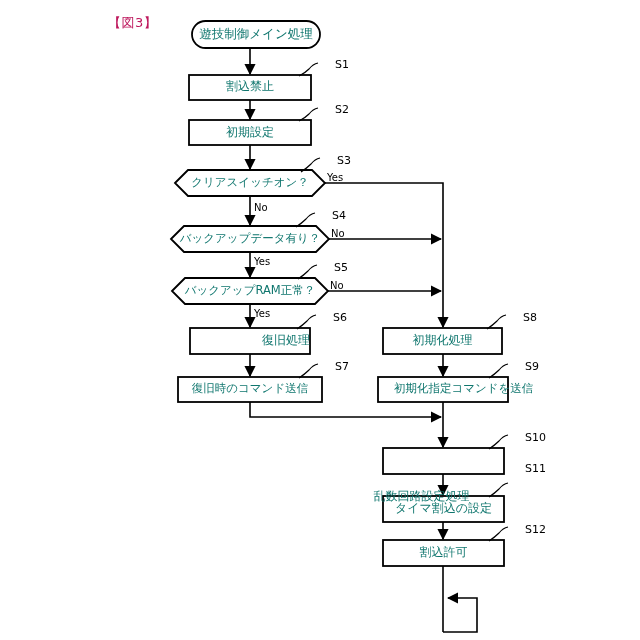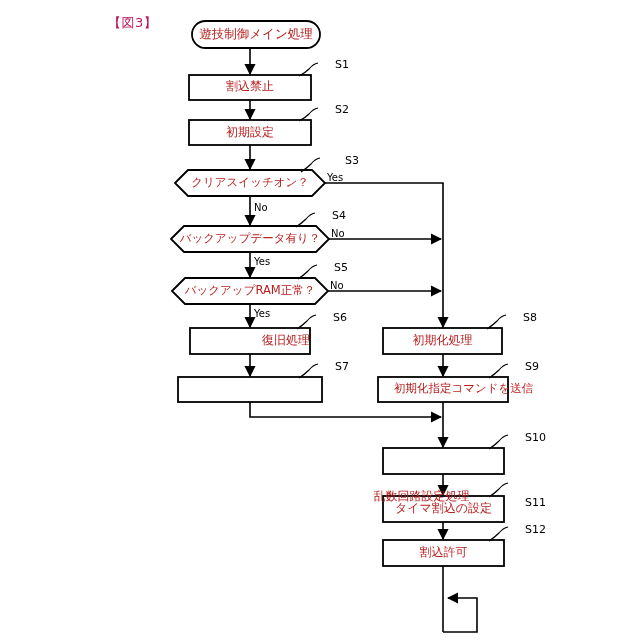--- a/index.html
+++ b/index.html
@@ -30,21 +30,21 @@
   .svg-layer {
     position: absolute;
     left: 0;
     top: 0;
     width: 640px;
     height: 640px;
   }
   
   .node-text {
     position: absolute;
-    color: #b91c1c;
+    color: #0f766e;
     text-align: center;
     white-space: nowrap;
     font-size: 12px;
     line-height: 1;
     pointer-events: none;
   }
   .step-tag {
     position: absolute;
     font-size: 11px;
     color: #000;
@@ -146,42 +146,43 @@
   <div class="node-text" style="left:189px; top:126px; width:122px;">初期設定</div>
 
   <div class="node-text" style="left:175px; top:177px; width:150px; font-size:11.5px;">クリアスイッチオン？</div>
 
   <div class="node-text" style="left:171px; top:233px; width:158px; font-size:11.5px;">バックアップデータ有り？</div>
 
   <div class="node-text" style="left:172px; top:285px; width:156px; font-size:11.5px;">バックアップRAM正常？</div>
 
   <div class="node-text" style="left:190px; top:334px; width:120px;text-align:right;">復旧処理</div>
 
+  <div class="node-text" style="left:178px; top:383px; width:144px; font-size:11.5px;">復旧時のコマンド送信</div>
 
   <div class="node-text" style="left:383px; top:334px; width:119px;">初期化処理</div>
 
   <div class="node-text" style="left:378px; top:383px; width:130px; font-size:11.5px;padding-left:16px;">初期化指定コマンドを送信</div>
 
   <div class="node-text" style="left:361px; top:454px; width:121px;margin-top:36px;">乱数回路設定処理</div>
 
   <div class="node-text" style="left:383px; top:502px; width:121px;">タイマ割込の設定</div>
 
   <div class="node-text" style="left:383px; top:546px; width:121px;">割込許可</div>
 
   <div class="step-tag" style="left:311px; top:58px;">S1</div>
   <div class="step-tag" style="left:311px; top:103px;">S2</div>
-  <div class="step-tag" style="left:321px; top:154px;">S3</div>
+  <div class="step-tag" style="left:313px; top:154px;">S3</div>
   <div class="step-tag" style="left:308px; top:209px;">S4</div>
   <div class="step-tag" style="left:310px; top:261px;">S5</div>
   <div class="step-tag" style="left:309px; top:311px;">S6</div>
   <div class="step-tag" style="left:311px; top:360px;">S7</div>
   <div class="step-tag" style="left:499px; top:311px;">S8</div>
   <div class="step-tag" style="left:501px; top:360px;">S9</div>
   <div class="step-tag" style="left:501px; top:431px;">S10</div>
-  <div class="step-tag" style="left:501px; top:496px;">S11</div>
+  <div class="step-tag" style="left:501px; top:462px;">S11</div>
   <div class="step-tag" style="left:501px; top:523px;">S12</div>
 
   <div class="edge-label" style="left:327px; top:172px;">Yes</div>
   <div class="edge-label" style="left:254px; top:202px;">No</div>
   <div class="edge-label" style="left:331px; top:228px;">No</div>
   <div class="edge-label" style="left:254px; top:256px;">Yes</div>
   <div class="edge-label" style="left:330px; top:280px;">No</div>
   <div class="edge-label" style="left:254px; top:308px;">Yes</div>
 
 </div>

